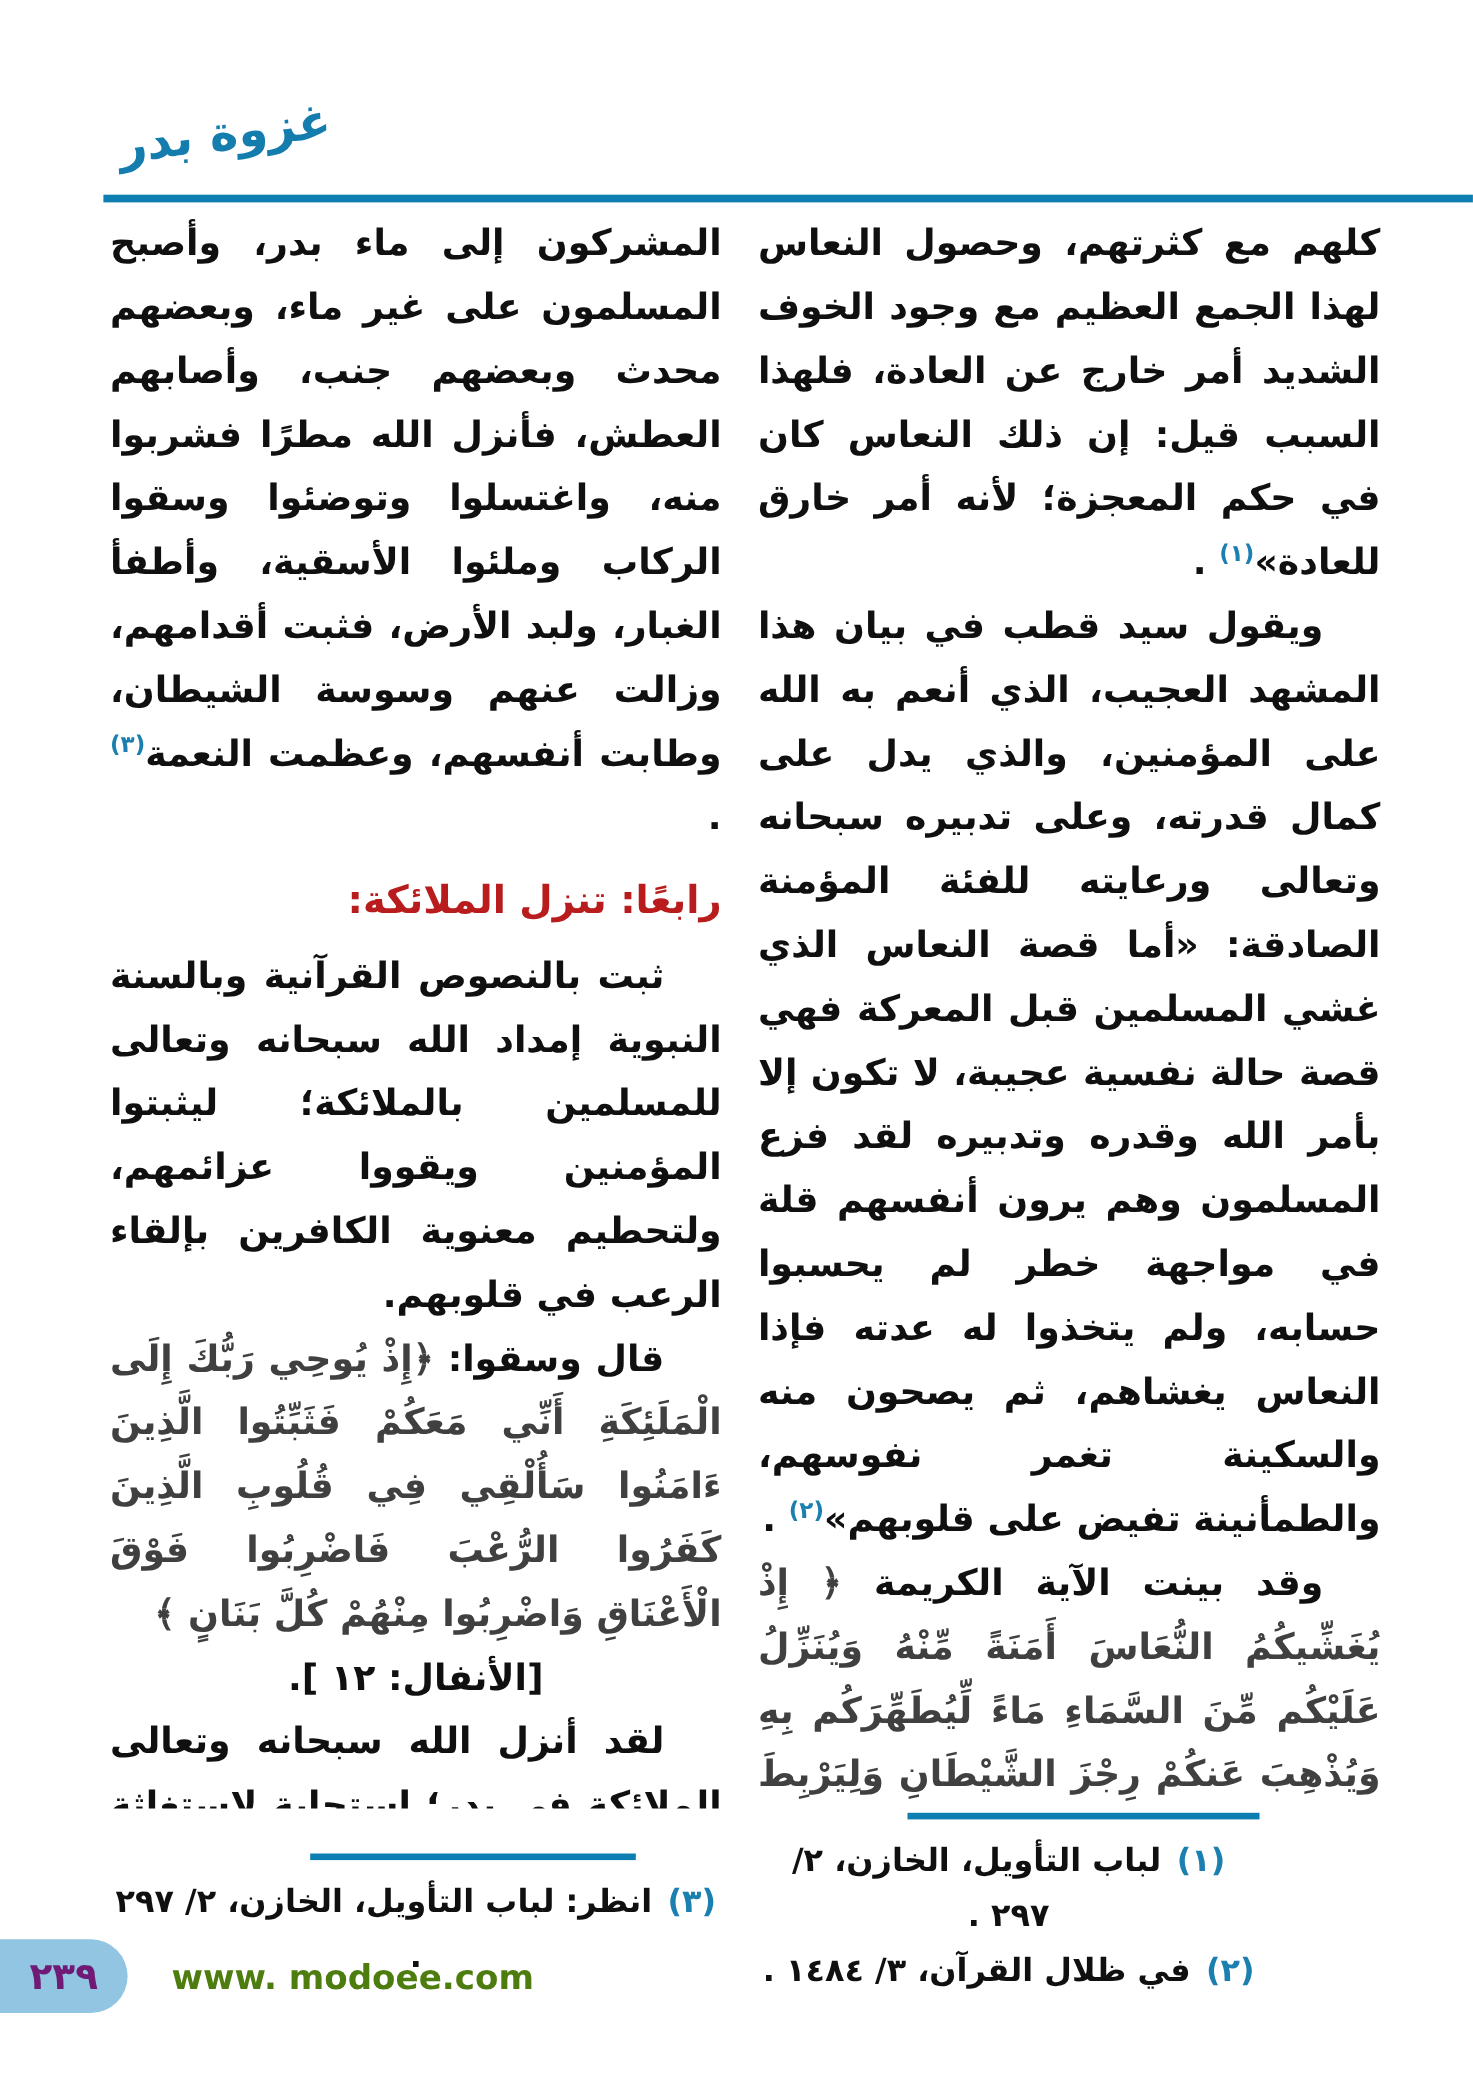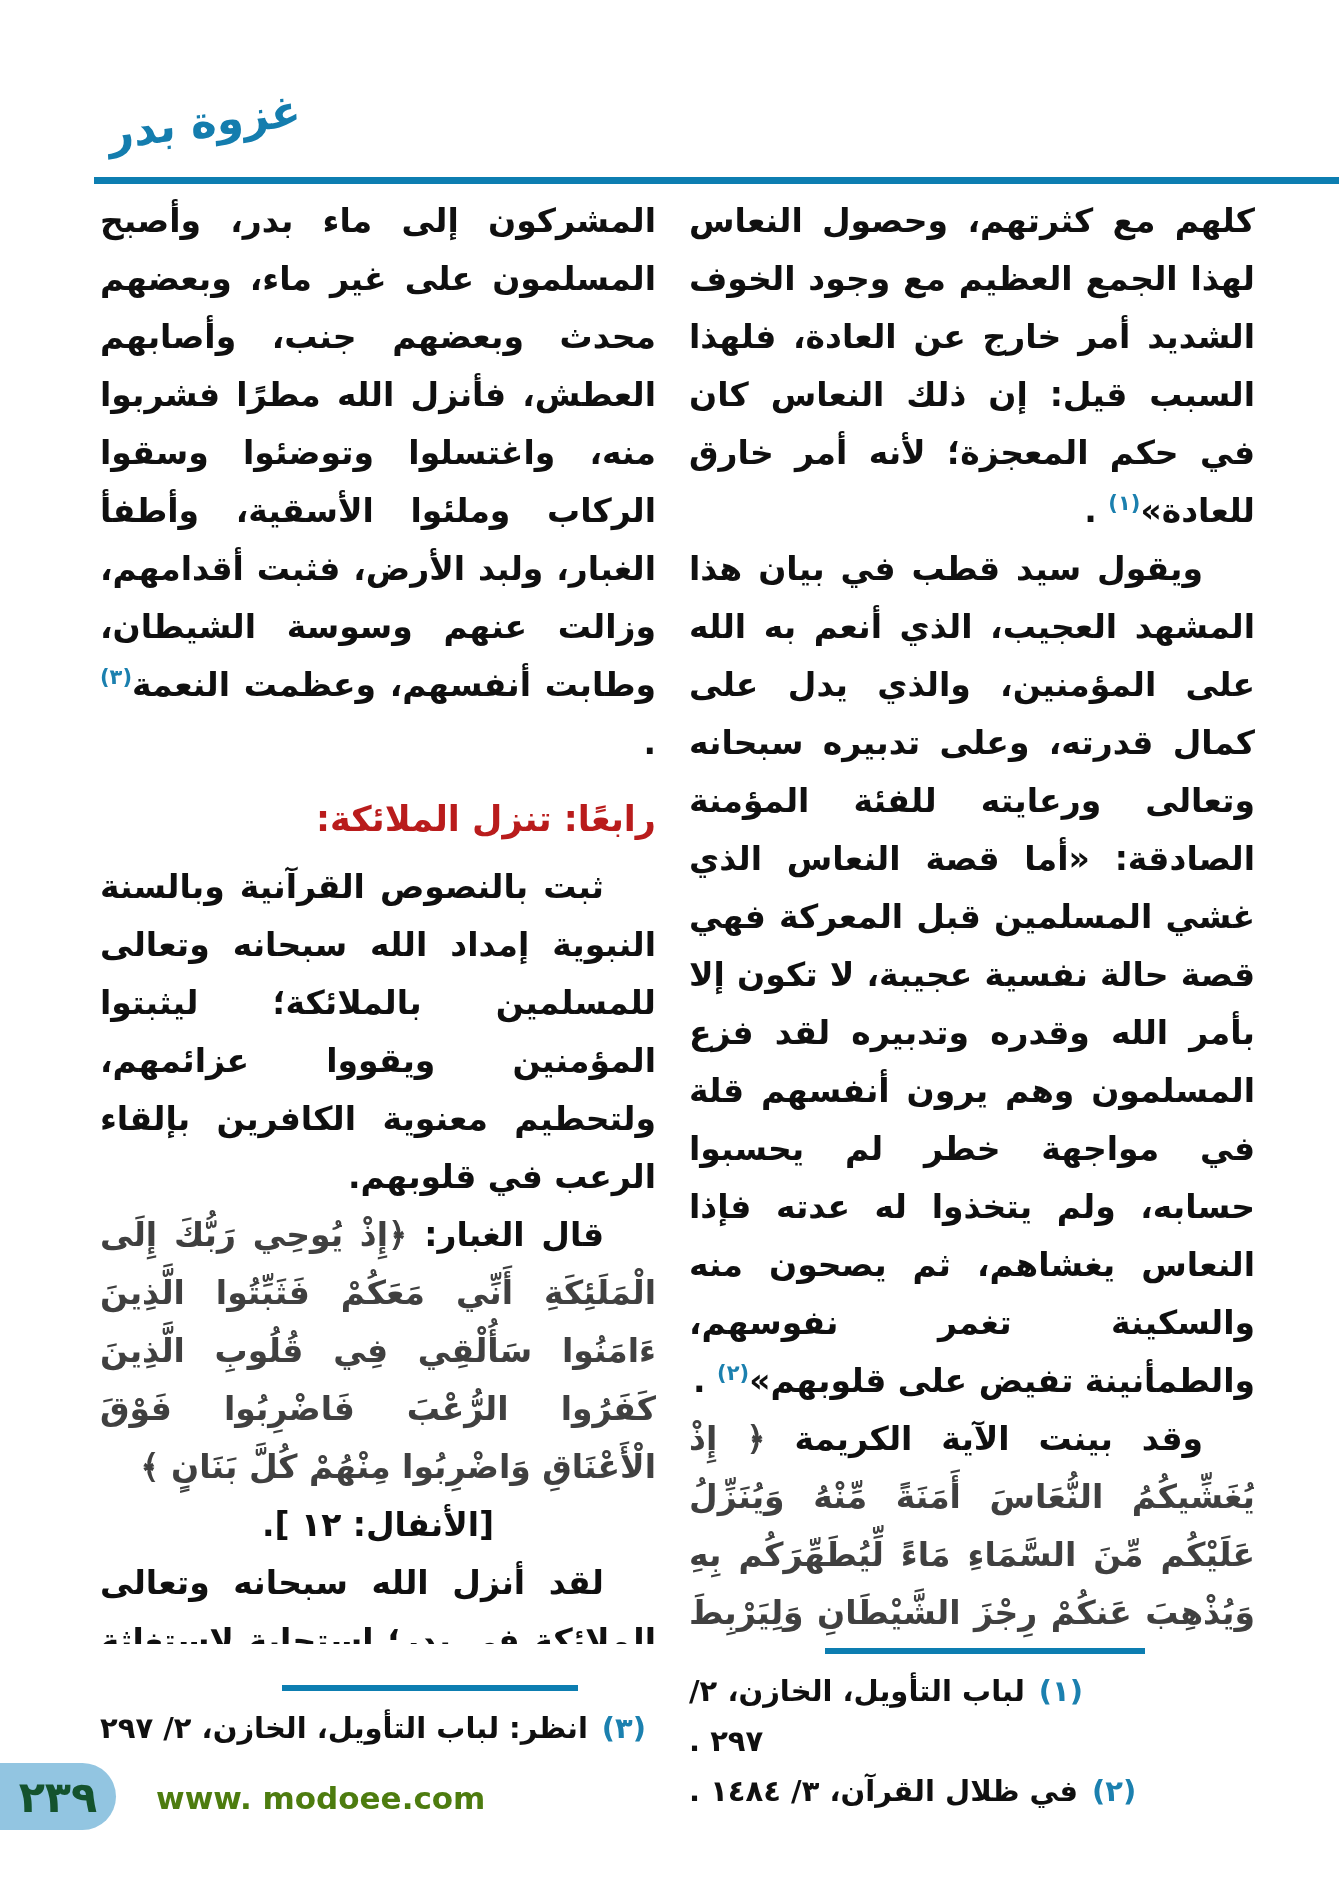--- a/index.html
+++ b/index.html
@@ -53,33 +53,33 @@
   
   .footnotes {
     position: absolute; direction: rtl;
     color: #101010; font-size: 29px; font-weight: bold;
   }
   .fn-right { top: 1648px; right: 84px; width: 566px; }
   .fn-left  { top: 1685px; left: 100px; width: 556px; }
   .fn-rule { height: 6px; background: #0d7eb1; margin-bottom: 12px; }
   .fn-right .fn-rule { width: 320px; margin-right: 110px; }
   .fn-left  .fn-rule { width: 296px; margin-right: 78px; }
-  .fn-row { line-height: 50px; text-align: left; }
+  .fn-row { line-height: 50px; text-align: center; }
   .fn-right .fn-row { margin-right: 110px; }
   .fn-left  .fn-row { }
   .fn-marker { color: #1b80af; margin-left: 14px; }
 
   
   .page-pill {
     position: absolute; left: 0; top: 1763px;
     width: 116px; height: 67px;
-    background: #92c5e1; color: #14532d;
+    background: #92c5e1; color: #701a75;
     border-radius: 0 34px 34px 0;
     display: flex; align-items: center; justify-content: center;
-    font-size: 43px; font-weight: bold;
+    font-size: 34px; font-weight: bold;
   }
   .website {
     position: absolute; left: 156px; top: 1780px;
     color: #4d7c0f; font-size: 31px; font-weight: bold;
     direction: ltr;
   }
 </style>
 </head>
 <body>
 
@@ -91,21 +91,21 @@
   <section class="column col-right">
     <p class="para"><span>كلهم مع كثرتهم، وحصول النعاس لهذا الجمع العظيم مع وجود الخوف الشديد أمر خارج عن العادة، فلهذا السبب قيل: إن ذلك النعاس كان في حكم المعجزة؛ لأنه أمر خارق للعادة»</span><sup class="fref">(١)</sup><span> .</span></p>
     <p class="para indent"><span>ويقول سيد قطب في بيان هذا المشهد العجيب، الذي أنعم به الله على المؤمنين، والذي يدل على كمال قدرته، وعلى تدبيره سبحانه وتعالى ورعايته للفئة المؤمنة الصادقة: «أما قصة النعاس الذي غشي المسلمين قبل المعركة فهي قصة حالة نفسية عجيبة، لا تكون إلا بأمر الله وقدره وتدبيره لقد فزع المسلمون وهم يرون أنفسهم قلة في مواجهة خطر لم يحسبوا حسابه، ولم يتخذوا له عدته فإذا النعاس يغشاهم، ثم يصحون منه والسكينة تغمر نفوسهم، والطمأنينة تفيض على قلوبهم»</span><sup class="fref">(٢)</sup><span> .</span></p>
     <p class="para indent"><span>وقد بينت الآية الكريمة </span><span class="quran">﴿ إِذْ يُغَشِّيكُمُ النُّعَاسَ أَمَنَةً مِّنْهُ وَيُنَزِّلُ عَلَيْكُم مِّنَ السَّمَاءِ مَاءً لِّيُطَهِّرَكُم بِهِ وَيُذْهِبَ عَنكُمْ رِجْزَ الشَّيْطَانِ وَلِيَرْبِطَ عَلَى قُلُوبِكُمْ وَيُثَبِّتَ بِهِ الْأَقْدَامَ ﴾</span></p>
   </section>
 
   <section class="column col-left">
     <p class="para"><span>المشركون إلى ماء بدر، وأصبح المسلمون على غير ماء، وبعضهم محدث وبعضهم جنب، وأصابهم العطش، فأنزل الله مطرًا فشربوا منه، واغتسلوا وتوضئوا وسقوا الركاب وملئوا الأسقية، وأطفأ الغبار، ولبد الأرض، فثبت أقدامهم، وزالت عنهم وسوسة الشيطان، وطابت أنفسهم، وعظمت النعمة</span><sup class="fref">(٣)</sup><span> .</span></p>
     <h2 class="section-heading">رابعًا: تنزل الملائكة:</h2>
     <p class="para indent"><span>ثبت بالنصوص القرآنية وبالسنة النبوية إمداد الله سبحانه وتعالى للمسلمين بالملائكة؛ ليثبتوا المؤمنين ويقووا عزائمهم، ولتحطيم معنوية الكافرين بإلقاء الرعب في قلوبهم.</span></p>
-    <p class="para indent"><span>قال الغبار: </span><span class="quran">﴿إِذْ يُوحِي رَبُّكَ إِلَى الْمَلَئِكَةِ أَنِّي مَعَكُمْ فَثَبِّتُوا الَّذِينَ ءَامَنُوا سَأُلْقِي فِي قُلُوبِ الَّذِينَ كَفَرُوا الرُّعْبَ فَاضْرِبُوا فَوْقَ الْأَعْنَاقِ وَاضْرِبُوا مِنْهُمْ كُلَّ بَنَانٍ ﴾</span></p>
+    <p class="para indent"><span>قال وسقوا: </span><span class="quran">﴿إِذْ يُوحِي رَبُّكَ إِلَى الْمَلَئِكَةِ أَنِّي مَعَكُمْ فَثَبِّتُوا الَّذِينَ ءَامَنُوا سَأُلْقِي فِي قُلُوبِ الَّذِينَ كَفَرُوا الرُّعْبَ فَاضْرِبُوا فَوْقَ الْأَعْنَاقِ وَاضْرِبُوا مِنْهُمْ كُلَّ بَنَانٍ ﴾</span></p>
     <p class="para verse-citation">[الأنفال: ١٢ ].</p>
     <p class="para indent"><span>لقد أنزل الله سبحانه وتعالى الملائكة في بدر؛ استجابة لاستغاثة النبي صلى الله عليه وسلم بالله، وتأييدًا للمؤمنين المخلصين، وعونًا وتثبيتًا، وتبشيرًا بالنصر وتكثيرًا للعدد.</span></p>
 
   </section>
 
   <aside class="footnotes fn-right">
     <div class="fn-rule"></div>
     <div class="fn-row"><span class="fn-marker">(١)</span><span>لباب التأويل، الخازن، ٢/ ٢٩٧ .</span></div>
     <div class="fn-row"><span class="fn-marker">(٢)</span><span>في ظلال القرآن، ٣/ ١٤٨٤ .</span></div>
   </aside>

